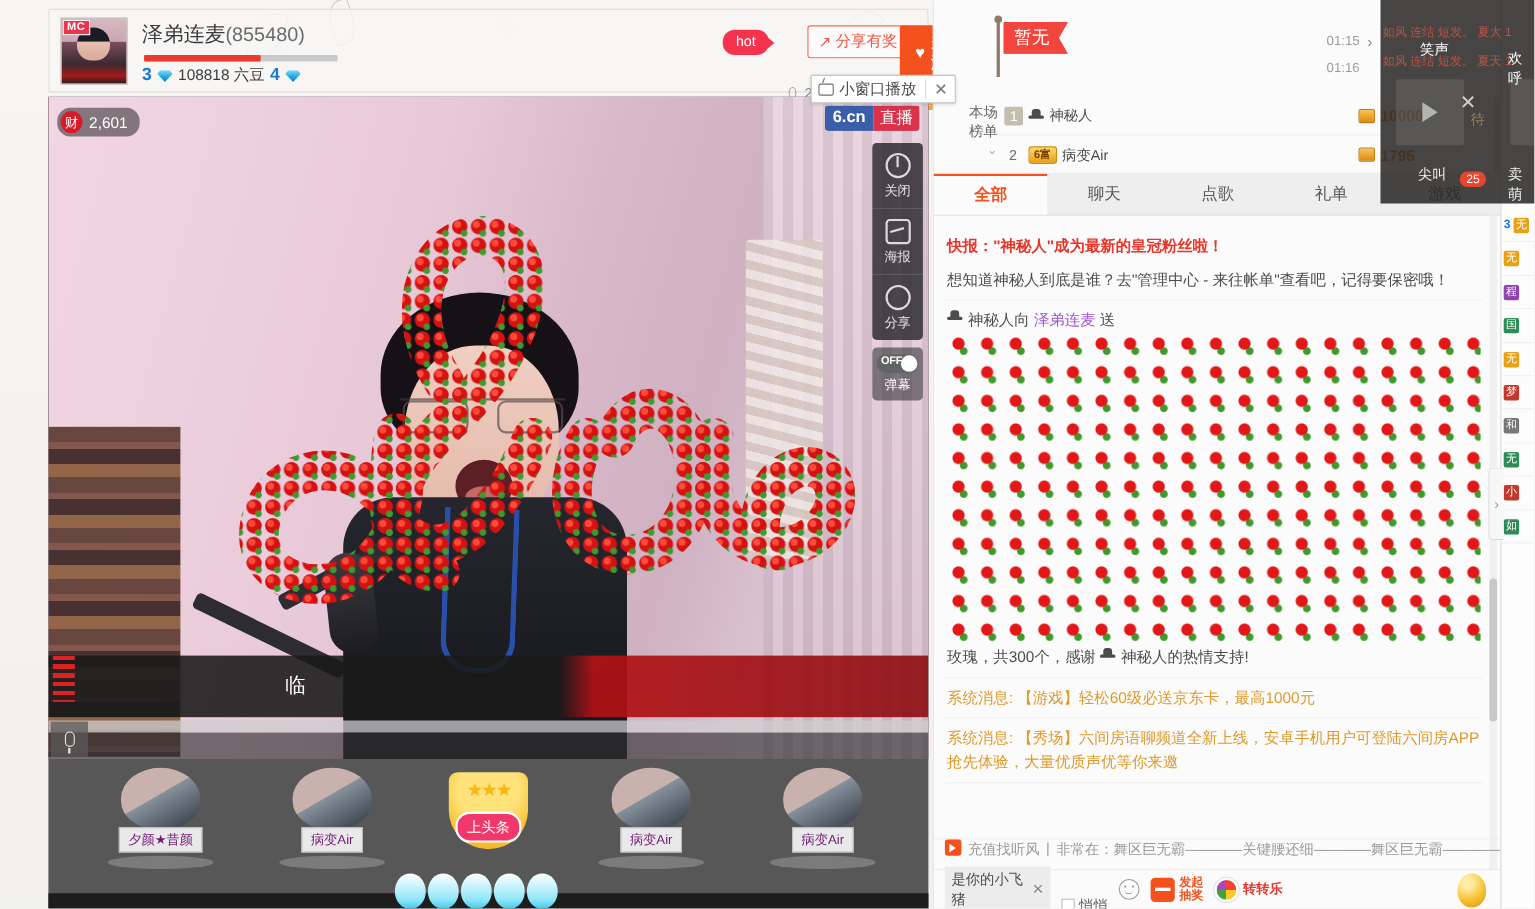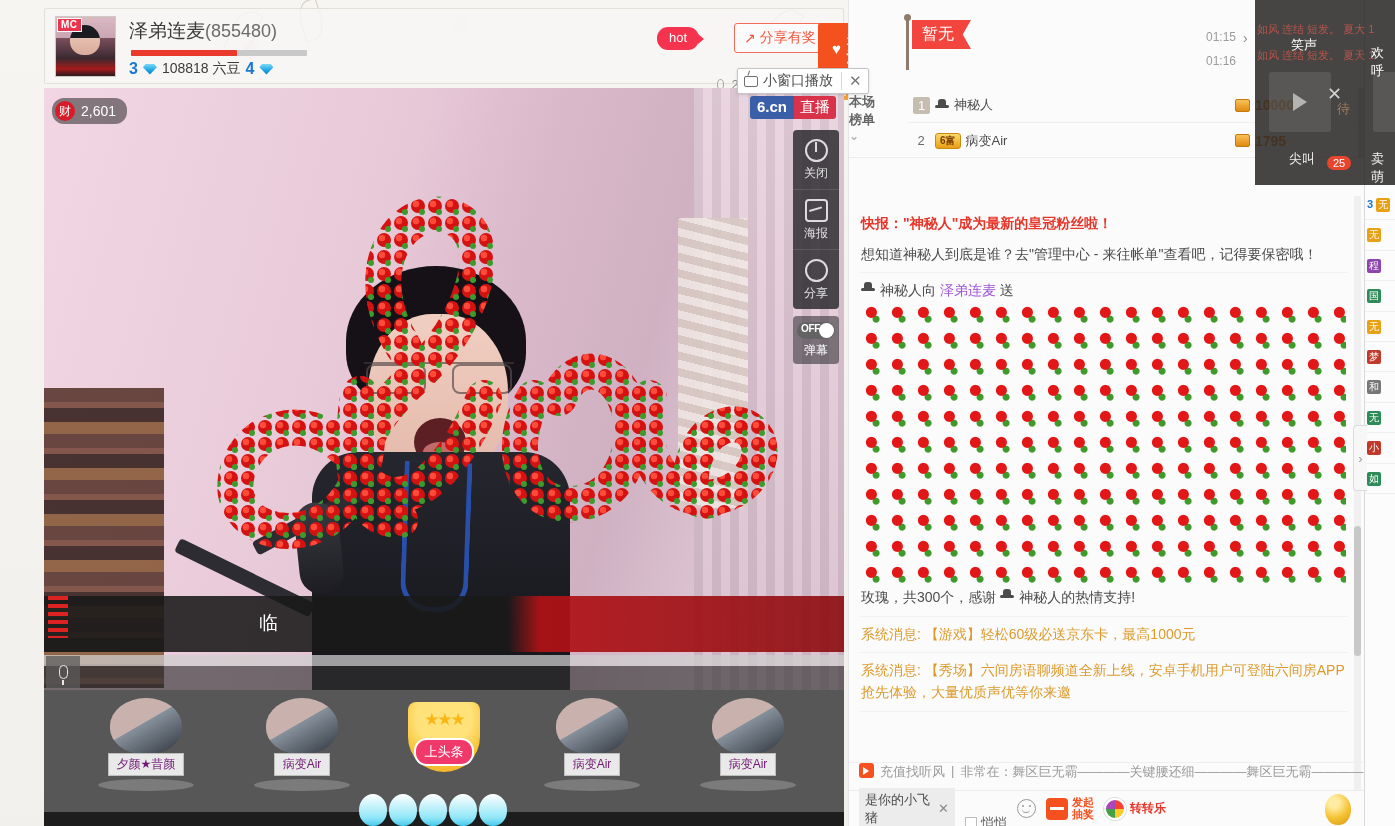--- a/index.html
+++ b/index.html
@@ -369,22 +369,22 @@
   .chatpanel {
     position: absolute; left: 848px; top: 0; width: 516px; height: 826px;
     background: #fbfbfb; border-left: 1px solid #e6e6e6;
   }
   .rank {
     position: absolute; left: 0; top: 88px; width: 516px; height: 70px;
     background: #fbfbfb; border-bottom: 1px solid #ececec;
     display: flex;
   }
   .rank-title {
-    width: 58px; padding-top: 5px; text-align: left;
-    font-size: 13px; color: #666; line-height: 1.35; font-weight: bold;
+    width: 58px; padding-top: 5px; text-align: right;
+    font-size: 13px; color: #666; line-height: 1.35;
   }
   .rank-title .chev { display:block; color:#b0b0b0; font-size: 12px; }
   .rank-list { flex: 1; }
   .rank-row {
     display: flex; align-items: center; height: 35px;
     border-bottom: 1px solid #f0f0f0; font-size: 13px; color: #4a4a4a;
   }
   .rank-row:last-child { border-bottom: none; }
   .rank-no {
     width: 28px; text-align: center; color: #6b6b6b; font-size: 13px;
@@ -790,20 +790,27 @@
           </span>
           <span class="rank-val">
             <span class="coin-ico"></span>
             <span>1795</span>
           </span>
         </div>
       </div>
     </div>
     <div class="scroll-thin"></div>
 
+    <div class="tabs">
+      <div class="tab active">全部</div>
+      <div class="tab">聊天</div>
+      <div class="tab">点歌</div>
+      <div class="tab">礼单</div>
+      <div class="tab">游戏</div>
+    </div>
 
     <div class="messages">
       <div class="gray-sep"></div>
       <div class="msg flash">快报："神秘人"成为最新的皇冠粉丝啦！</div>
       <div class="msg">想知道神秘人到底是谁？去"管理中心 - 来往帐单"查看吧，记得要保密哦！</div>
       <div class="msg">
         <span class="hat-ico"></span><span>神秘人向</span>
         <span class="uname-purple">泽弟连麦</span>
         <span>送</span>
         <div class="rose-wall"></div>

